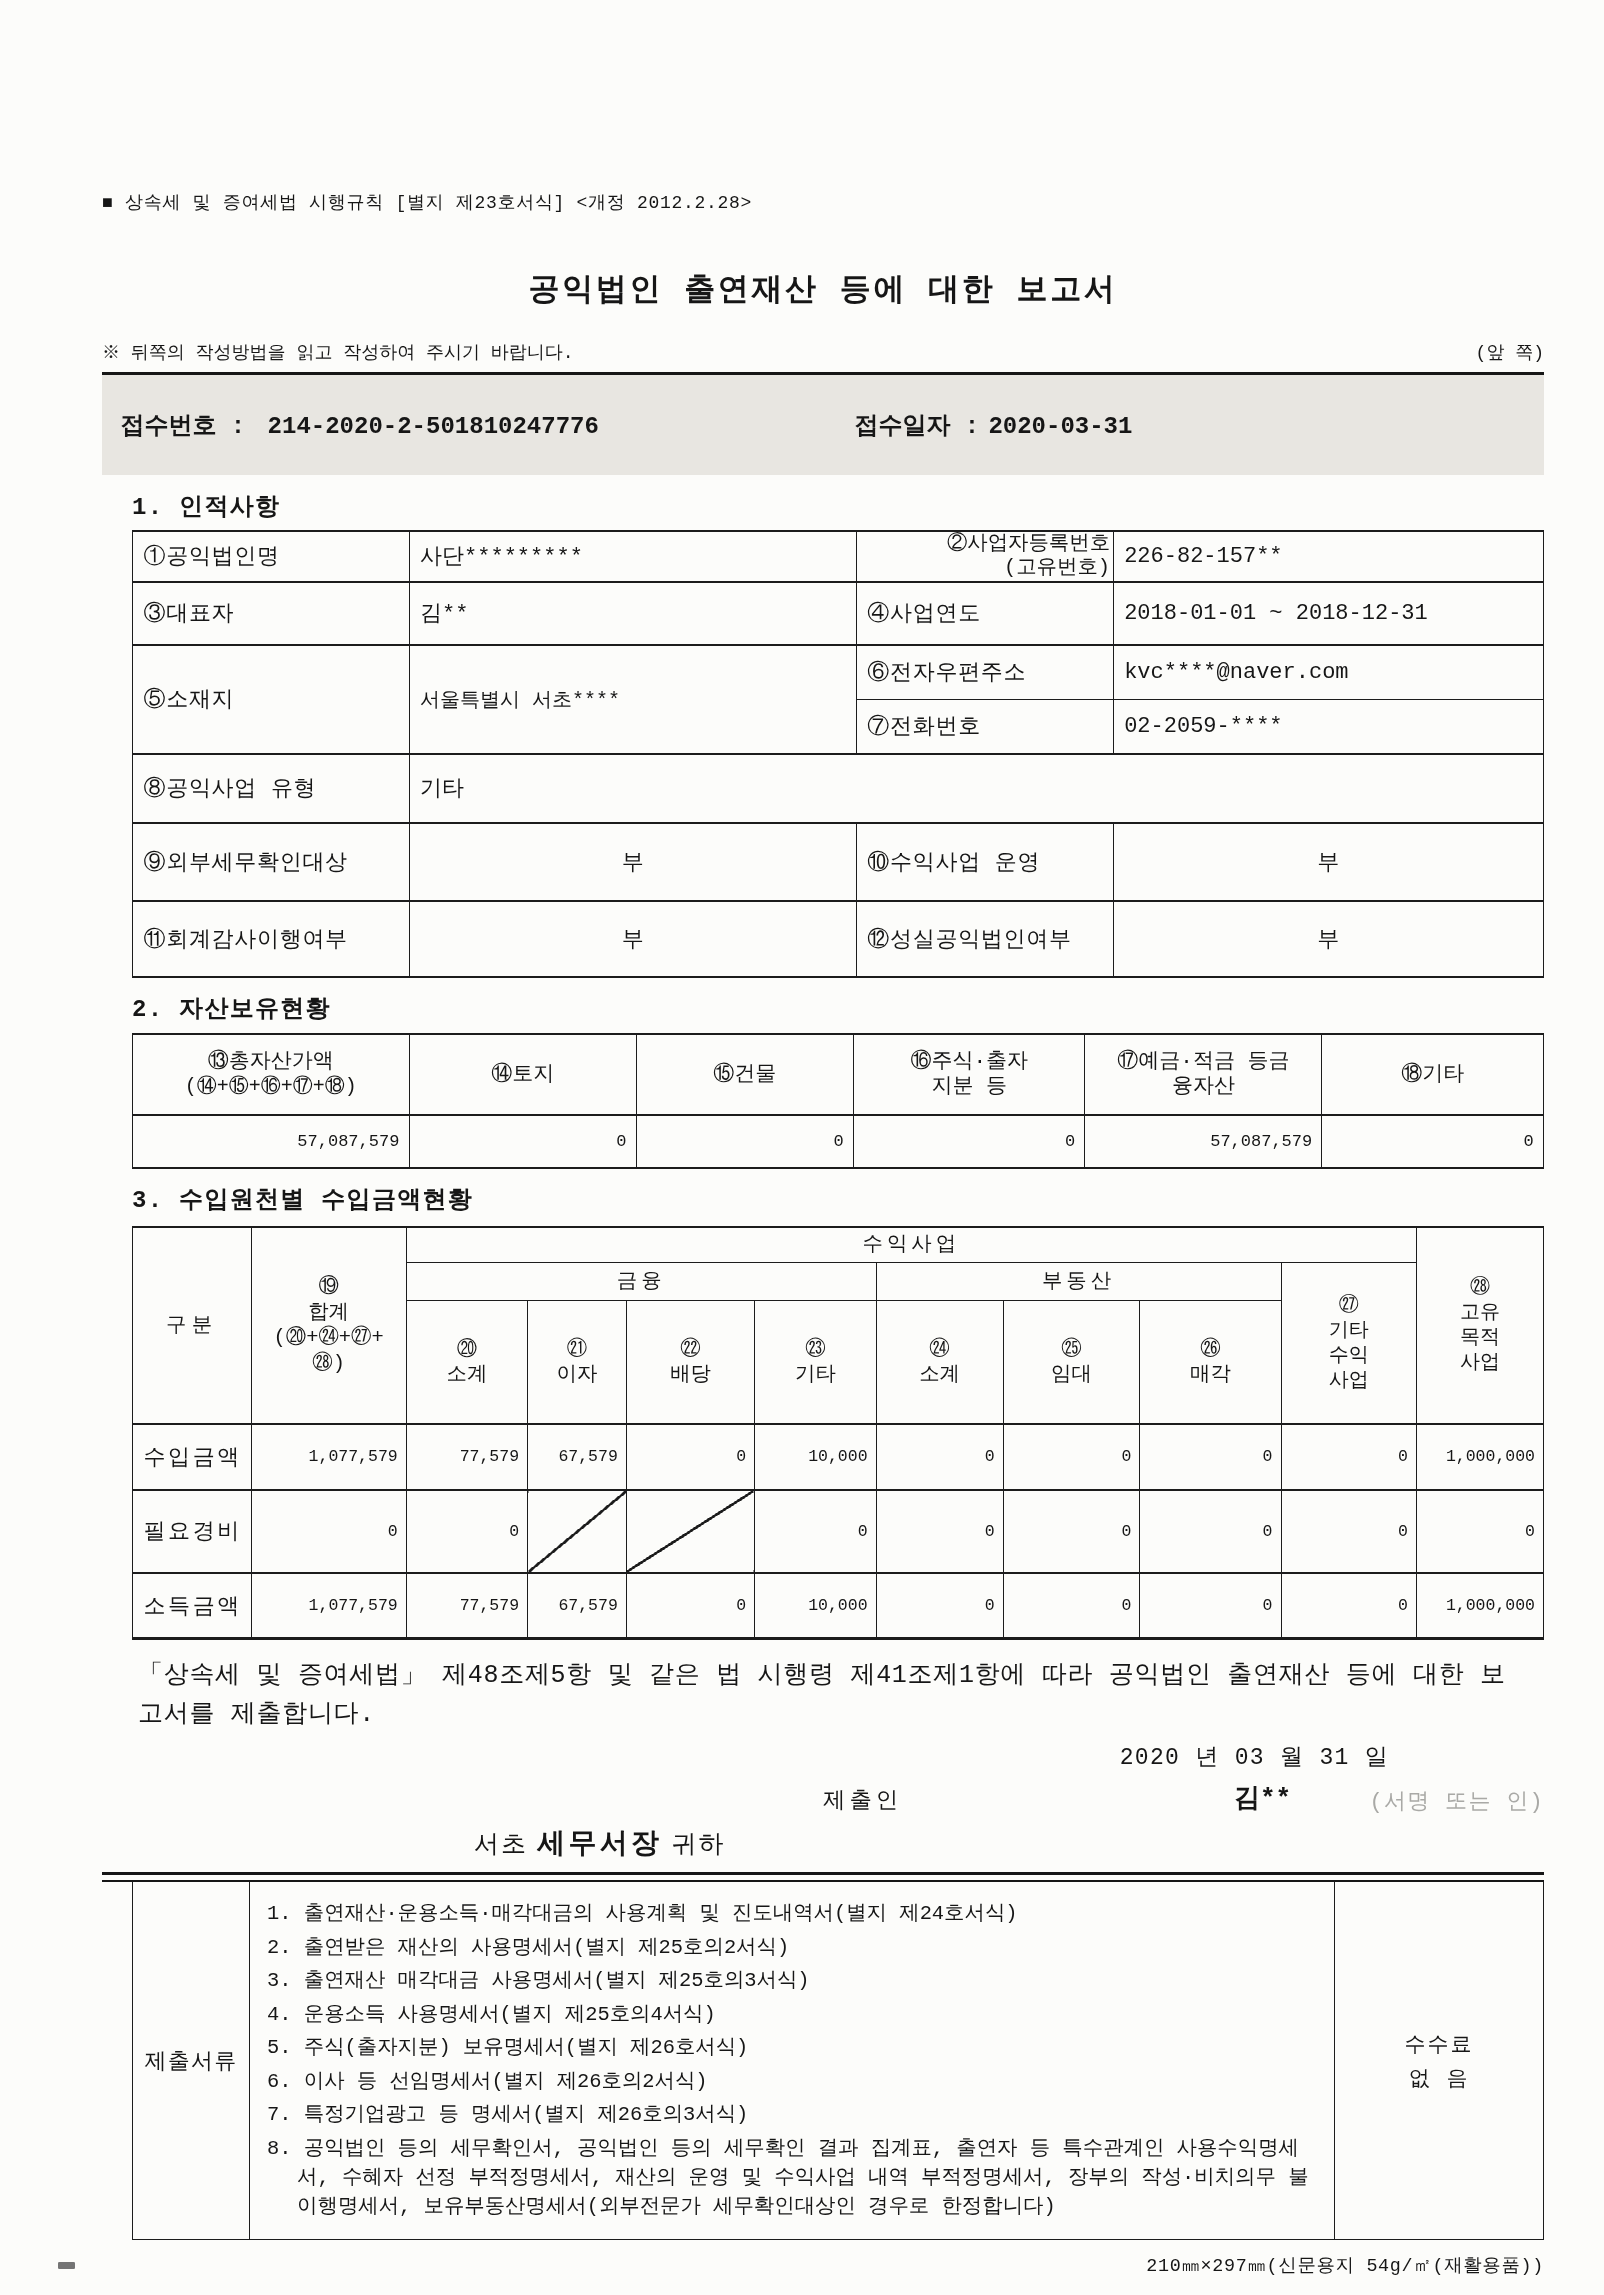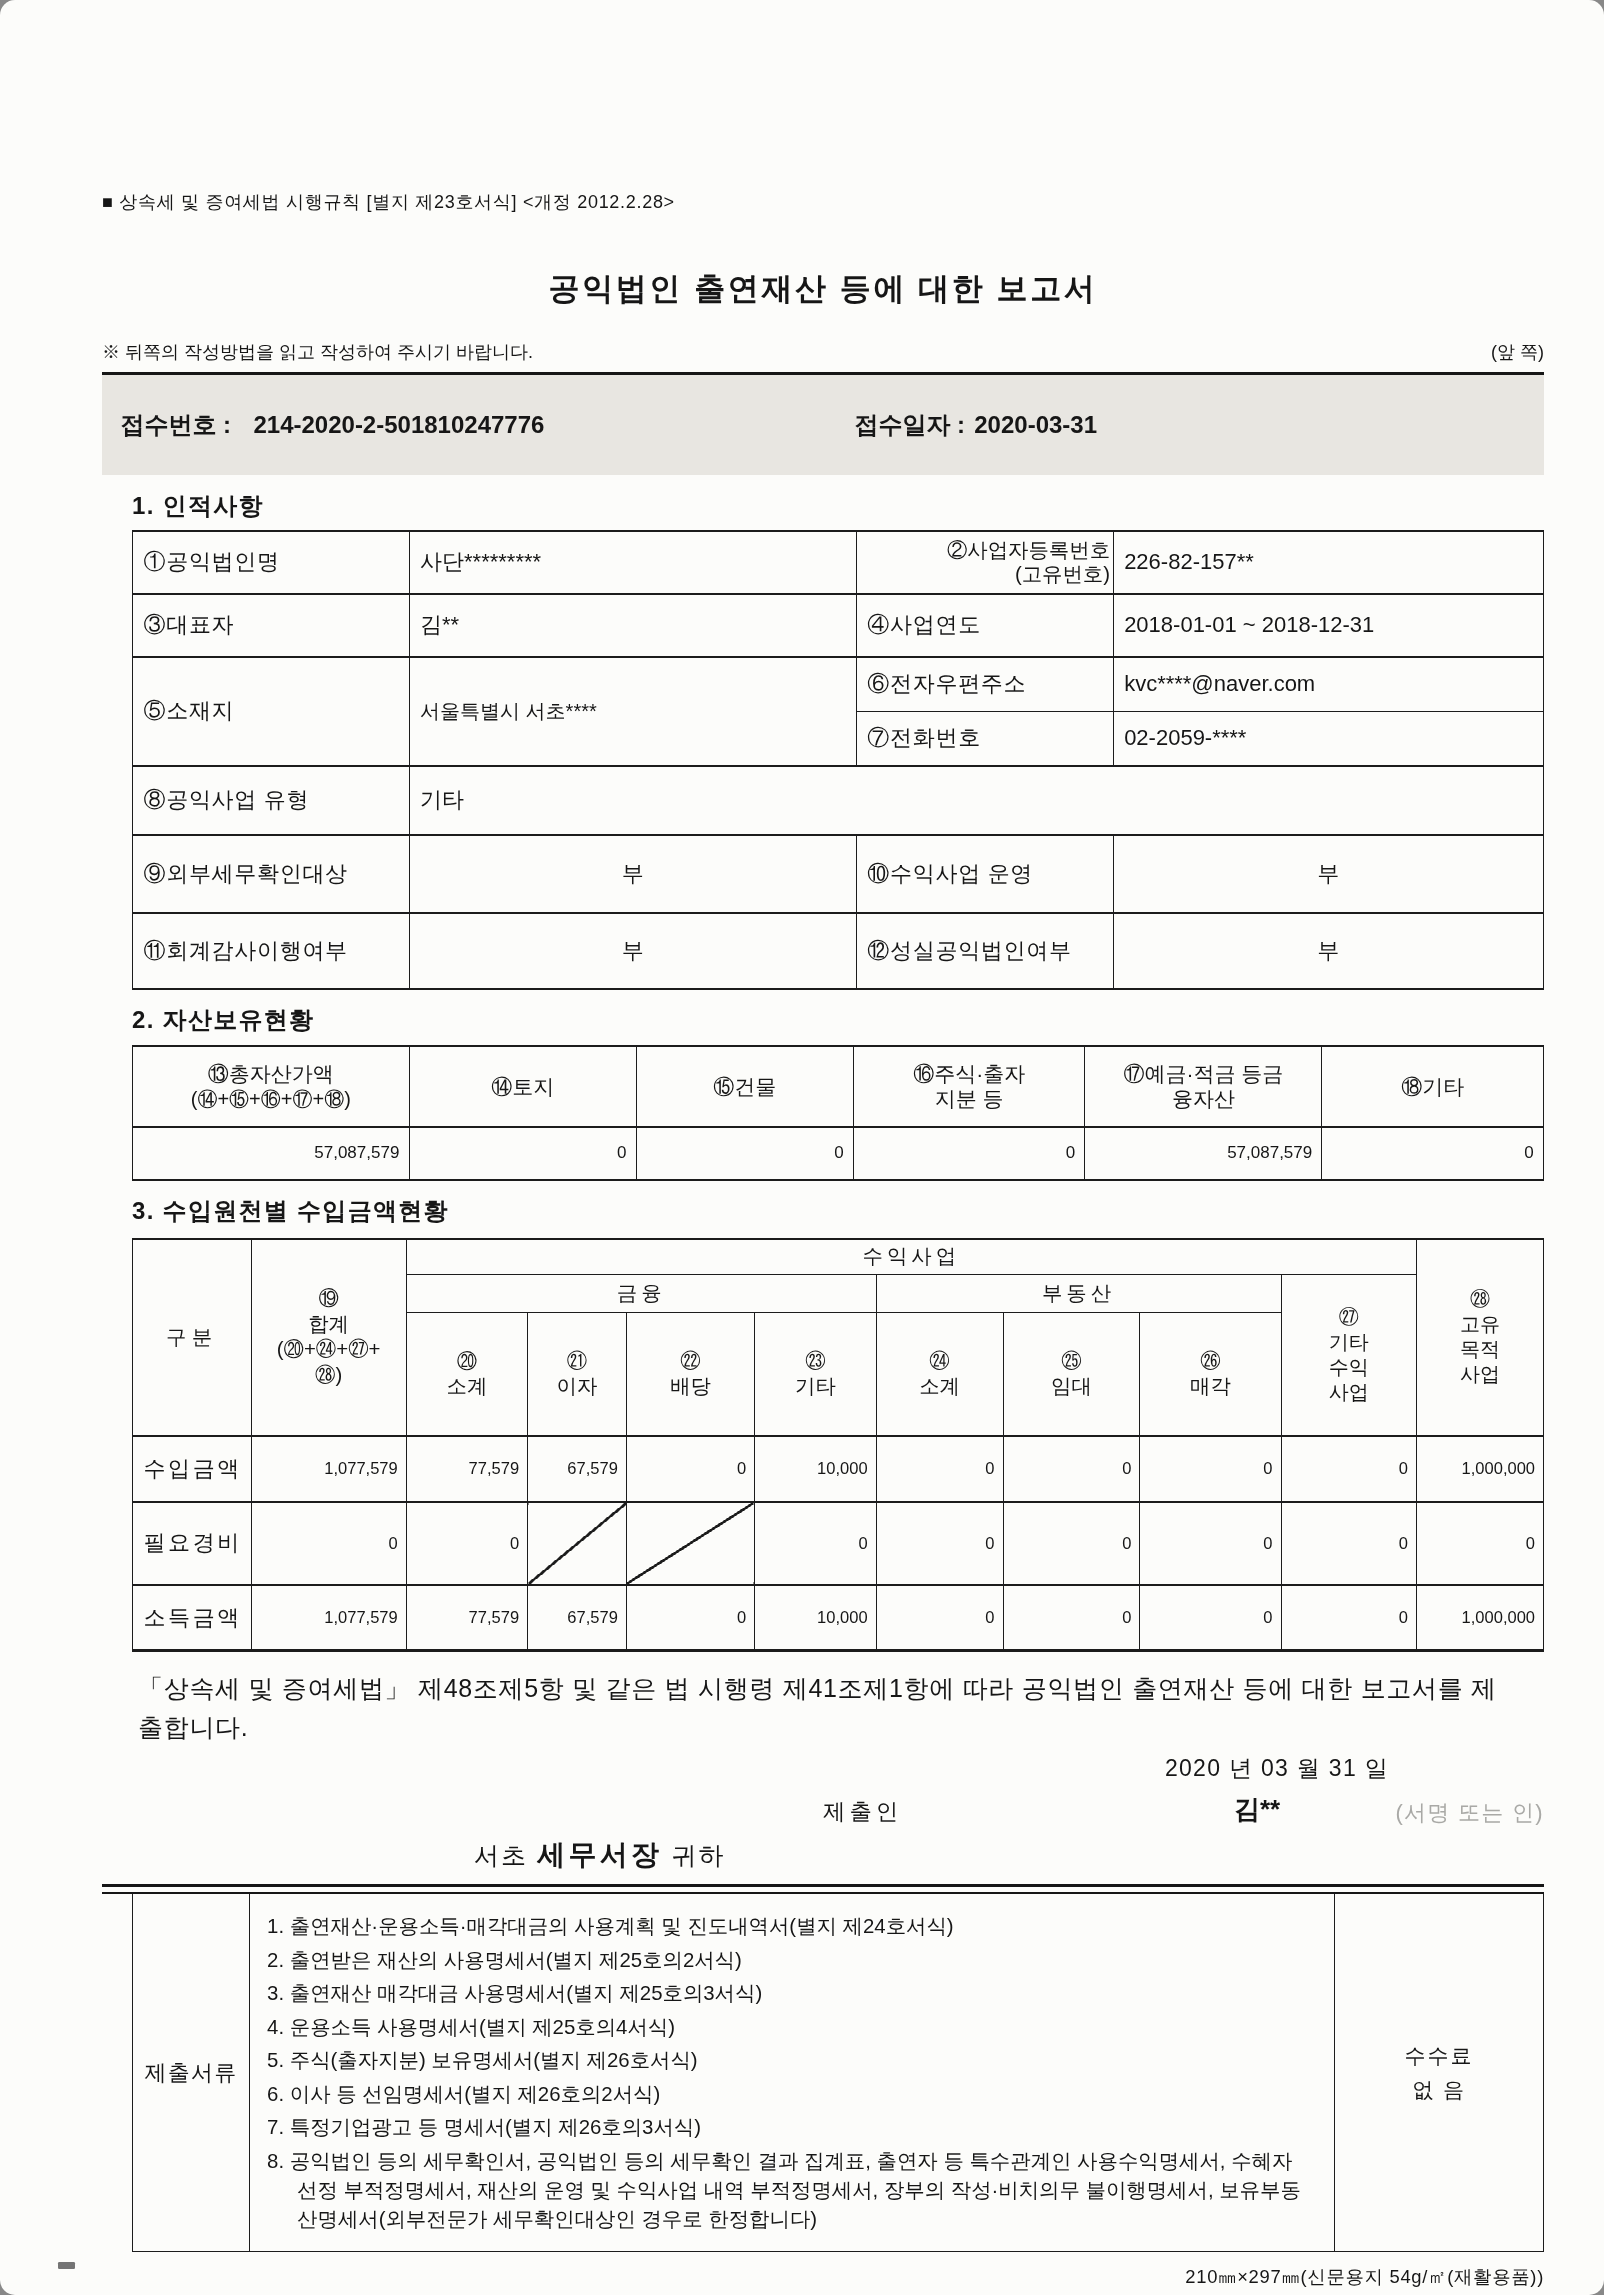--- a/index.html
+++ b/index.html
@@ -1,23 +1,22 @@
 <!DOCTYPE html>
 <html style="font-size:10.5px"><head>
 <meta charset="utf-8">
 <style>
   html,body { margin:0; padding:0; background:#888; }
   .page {
     position:relative;
     width:1604px; height:2295px;
     background:#fcfcfa;
-    font-family:Liberation Sans, sans-serif;
+    font-family:Liberation Mono, monospace;
     color:#161616;
     overflow:hidden;
-    border-radius:15px;
   }
   .content { position:absolute; left:102px; top:190px; width:1442px; }
 
   .form-ref { font-size:18px; letter-spacing:0.7px; }
   .doc-title { margin-top:54px; text-align:center; font-size:31px; font-weight:bold; letter-spacing:2.6px; }
   .instr-row { margin-top:30px; display:flex; justify-content:space-between; font-size:18px; }
   .top-rule { margin-top:8px; height:0; border-top:3.3px solid #161616; }
 
   .receipt-band { height:100px; background:#e8e6e1; display:flex; align-items:center; font-size:24px; font-weight:bold; }
   .receipt-left { padding-left:18.4px; width:734px; }
@@ -116,21 +115,21 @@
     <div class="sec-heading">1. 인적사항</div>
 
     <table class="t1">
       <colgroup>
           <col style="width:19.6%">
           <col style="width:31.7%">
           <col style="width:18.2%">
           <col style="width:30.5%">
         </colgroup>
       <tbody>
-          <tr style="height:63px">
+          <tr style="height:51px">
         <td class="lbl">①공익법인명</td>
         <td class="val">사단*********</td>
         <td class="lbl2c">
           <span>②사업자등록번호</span>
           <span>(고유번호)</span>
         </td>
         <td class="val">226-82-157**</td>
       </tr>
       <tr style="height:63px">
         <td class="lbl">③대표자</td>

